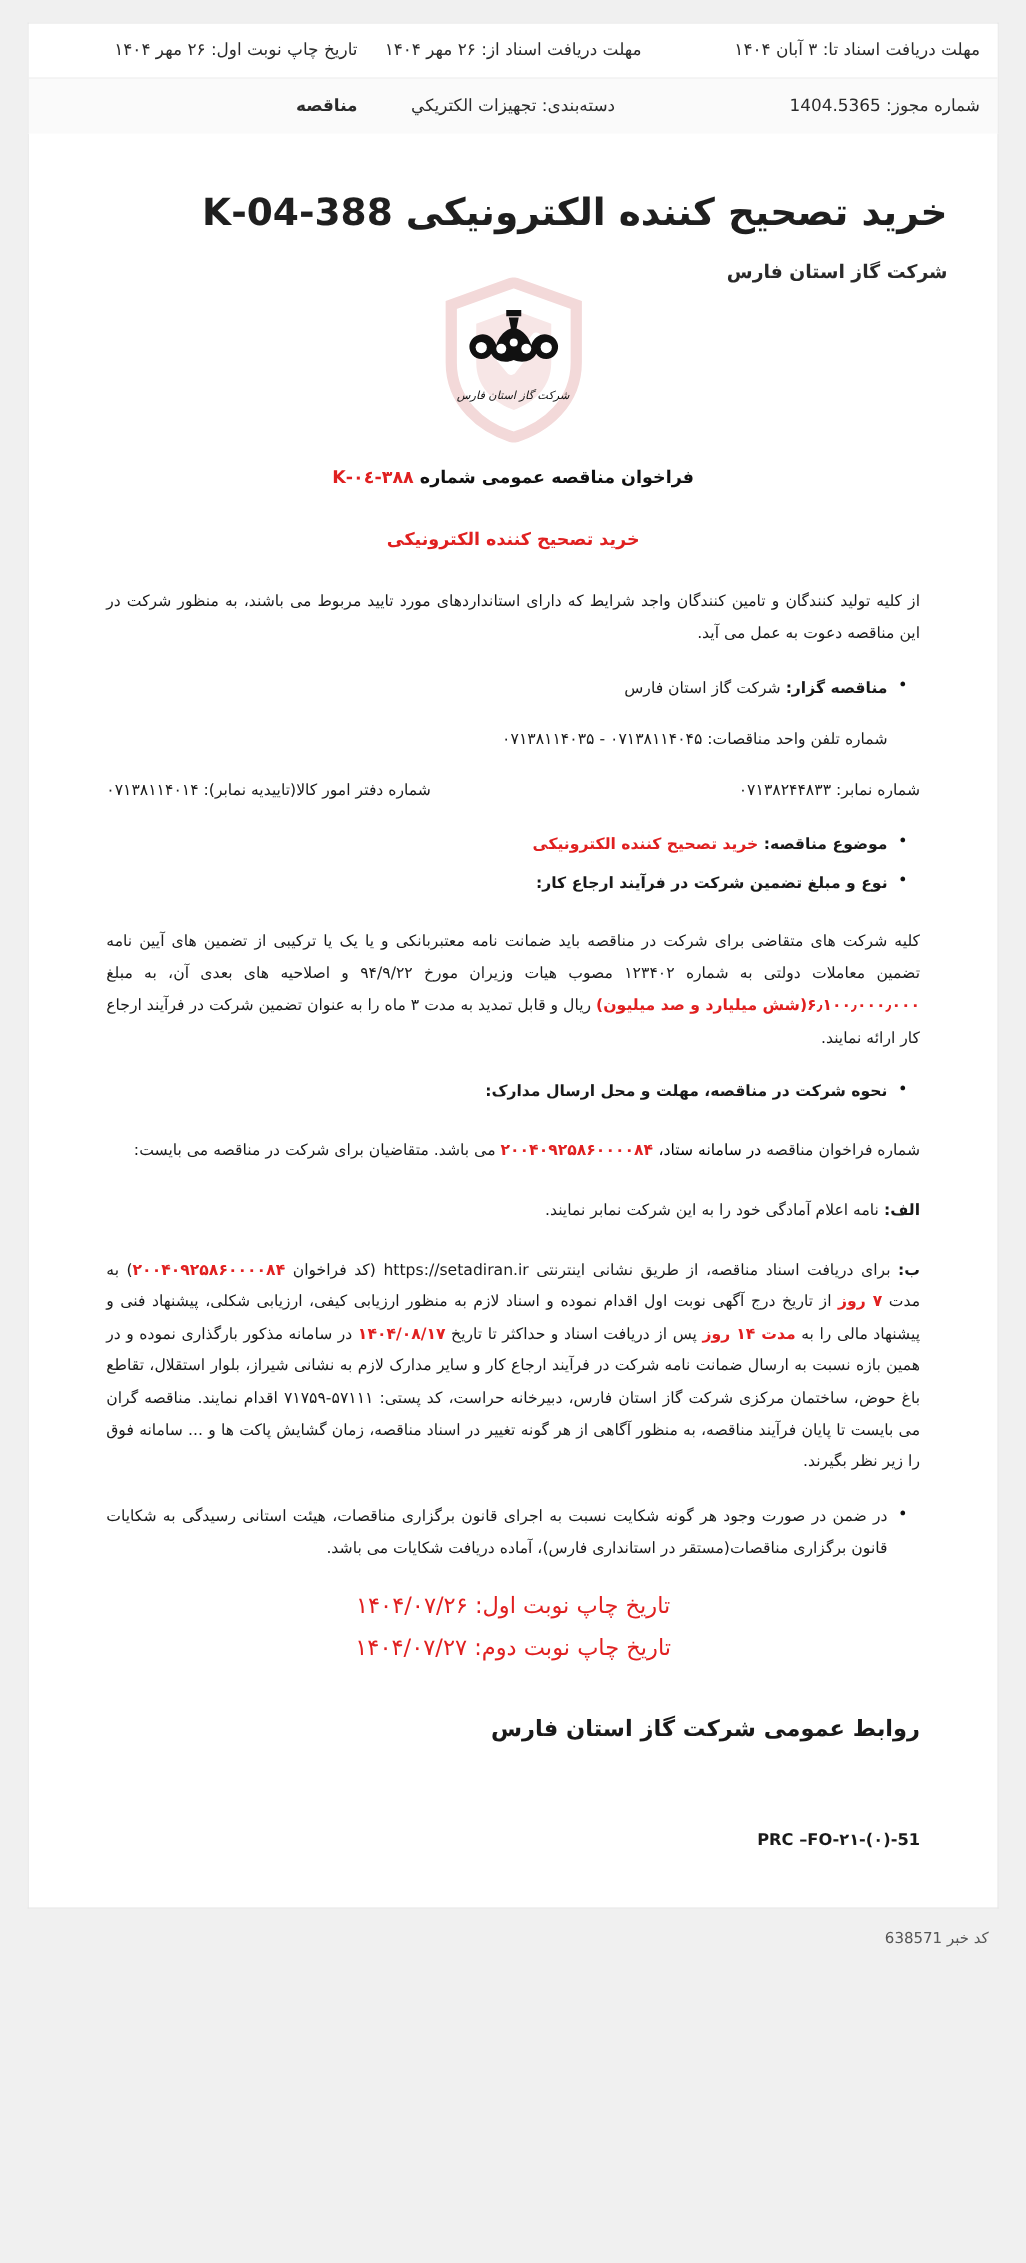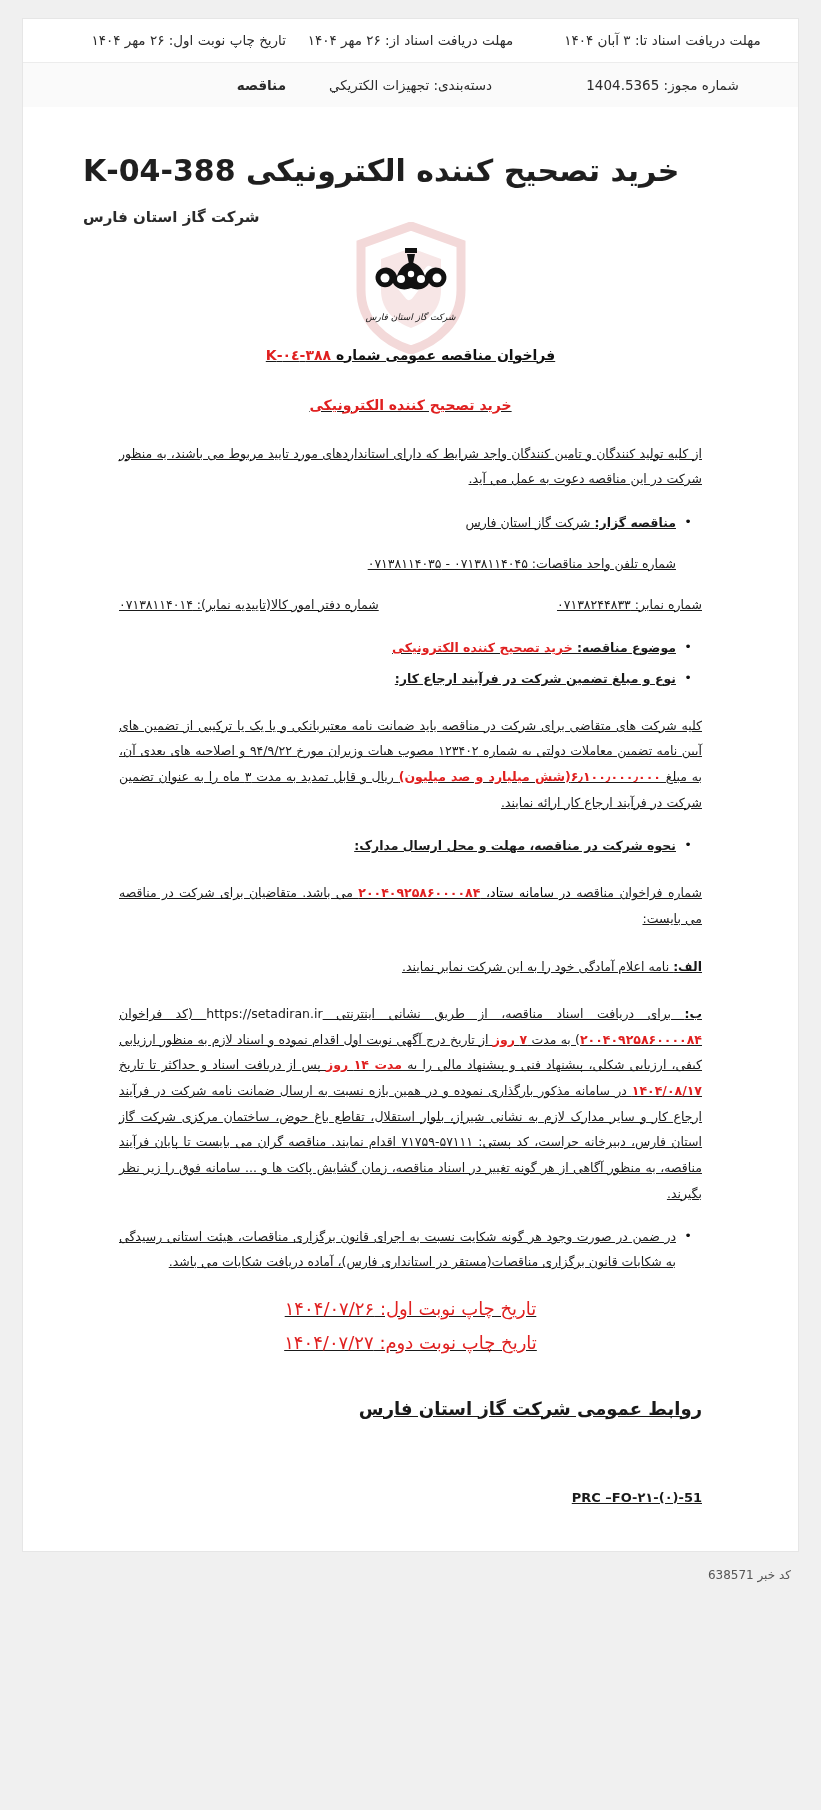--- a/index.html
+++ b/index.html
@@ -31,35 +31,35 @@
   .meta-row.r2 { background:#fafafa; }
   .meta-cell {
     flex: 1 1 33.33%;
     font-size: 13.5px;
     color: #2b2b2b;
     white-space: nowrap;
     line-height: 1.5;
   }
   .meta-cell.c1 { text-align: right; }
   .meta-cell.c2 { text-align: center; }
-  .meta-cell.c3 { text-align: center; padding-left: 6px; }
+  .meta-cell.c3 { text-align: right; padding-left: 6px; }
   .meta-strong { font-weight: 700; }
 
   
   .sheet {
     background:#ffffff;
     margin: 0 22px;
     border: 1px solid #e6e6e6;
     border-top: none;
     padding: 26px 0 40px 0;
     position: relative;
     overflow: hidden;
   }
 
-  .title-block { text-align:left; padding: 18px 40px 4px 60px; }
+  .title-block { text-align:right; padding: 18px 40px 4px 60px; }
   h1.doc-title {
     margin: 0;
     font-size: 30px;
     font-weight: 700;
     color: #1f1f1f;
     line-height: 1.35;
     letter-spacing: 0;
   }
   .doc-subtitle {
     margin-top: 16px;
@@ -89,26 +89,25 @@
     font-family: "DejaVu Sans", "Liberation Sans", sans-serif;
     direction: ltr;
     white-space: nowrap;
   }
   .wm-text .lit { color:#f0cccc; }
 
   
   .content {
     position: relative;
     z-index: 2;
-    padding: 0 96px;
-    margin-top: 19px;
+    padding: 0 62px;
+    margin-top: 46px;
     font-size: 12.5px;
     line-height: 2.0;
     color: #1a1a1a;
-    text-decoration: underline;
   }
   .logo-wrap { text-align:center; margin: 18px 0 14px 0; position:relative; z-index:2;}
   .logo-caption {
     font-size: 9px;
     color:#111;
     margin-top: 2px;
     font-style: italic;
   }
   .redbold { color:#e02020; font-weight:700; }
   .red { color:#000000; }

